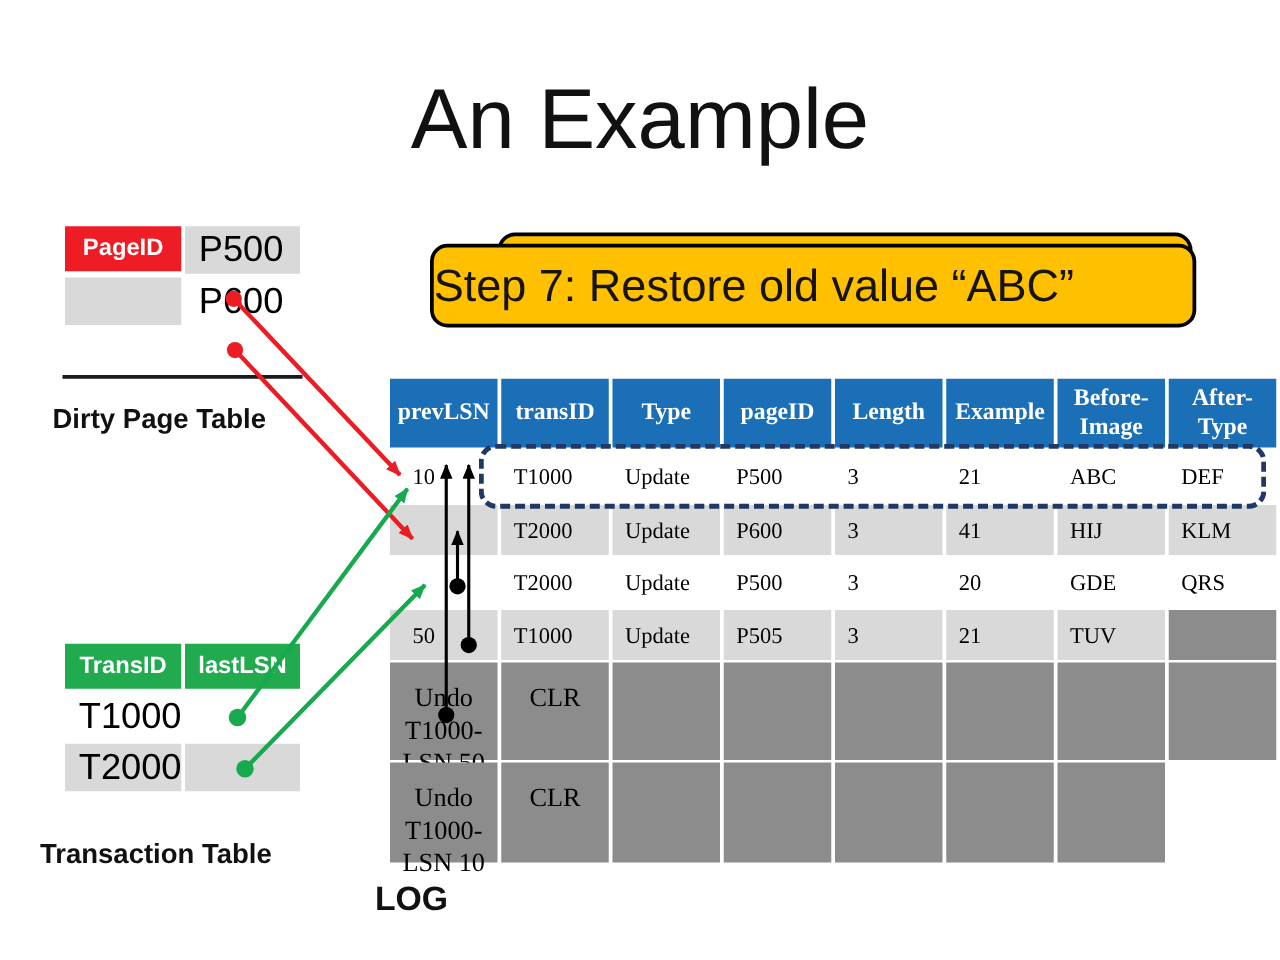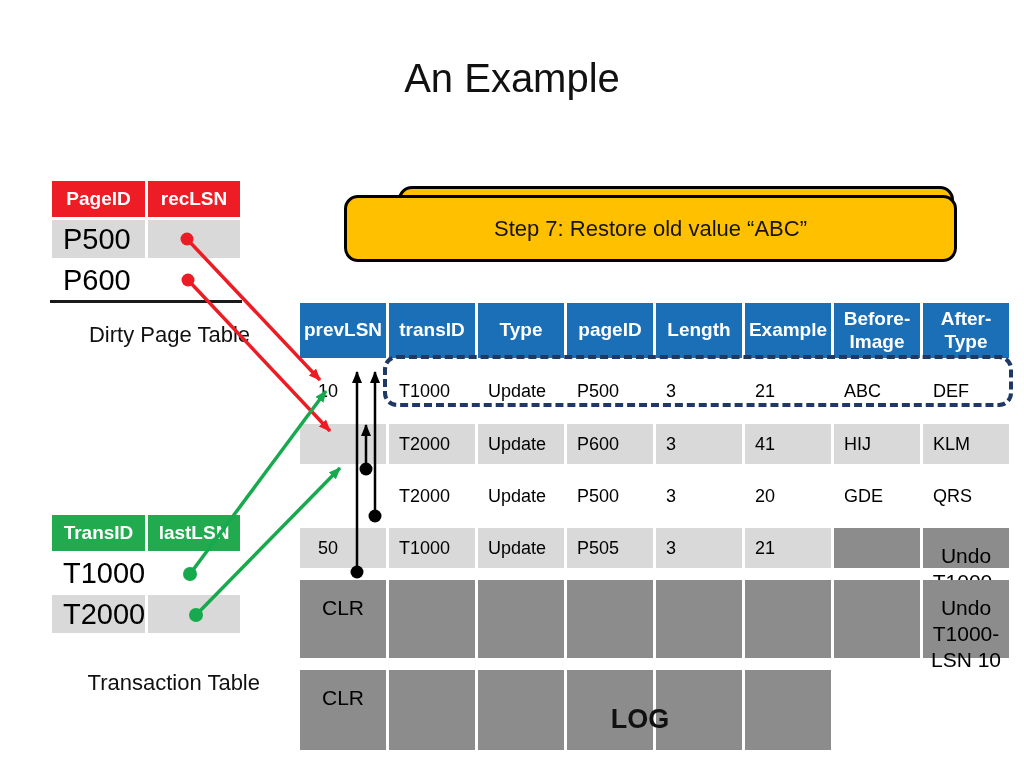--- a/index.html
+++ b/index.html
@@ -17,62 +17,63 @@
     --dashed-border: #1F3864;
     --arrow-red: #EC1C24;
     --arrow-green: #17A94E;
     --arrow-black: #000000;
   }
 
   .slide { position: relative; width: 1024px; height: 768px; background: #fff; overflow: hidden; }
 
   .title {
     position: absolute; top: 56px; left: 0; width: 100%;
-    text-align: center; font-size: 40px; font-weight: 400; color: #111;
+    text-align: center; font-size: 68px; font-weight: 400; color: #111;
   }
 
   
   .mini-table { position: absolute; display: grid; grid-template-columns: 93px 92px; gap: 3px; }
   .mini-header {
     height: 36px; color: #fff; font-weight: bold; font-size: 19px;
     display: flex; align-items: center; justify-content: center;
   }
   .dpt .mini-header { background: var(--header-red); }
   .tt  .mini-header { background: var(--header-green); }
   .mini-cell {
     height: 38px; font-size: 29px; color: #000;
     display: flex; align-items: center; padding-left: 11px;
   }
   .row-gray { background: var(--row-gray); }
 
   .table-underline { position: absolute; background: #1a1a1a; }
 
   .side-label {
-    position: absolute; font-weight: normal; font-size: 22px; color: #111; text-align: right;
+    position: absolute; font-weight: bold; font-size: 22px; color: #111; text-align: left;
   }
 
   
   .callout-back {
     position: absolute; left: 398px; top: 186px; width: 556px; height: 62px;
     background: var(--callout-fill); border: 3px solid var(--callout-border); border-radius: 14px;
   }
   .callout {
     position: absolute; left: 344px; top: 195px; width: 613px; height: 67px;
     background: var(--callout-fill); border: 3px solid var(--callout-border); border-radius: 14px;
-    display: flex; align-items: center; justify-content: center;
-    font-size: 22px; color: #171310;
+    display: flex; align-items: center; justify-content: flex-start;
+    font-size: 36px; color: #171310;
   }
 
   
   .log-table {
-    position: absolute; left: 300px; top: 303px;
+    position: absolute; left: 312px; top: 303px;
     display: grid;
     grid-template-columns: repeat(8, 86px);
     grid-template-rows: 55px 42px 40px 40px 40px 78px 80px;
-    gap: 12px 3px;
+    gap: 2px 3px;
+    font-family: Liberation Serif, serif;
   }
   .log-cell {
     font-size: 18px; color: #000; display: flex; align-items: center;
     padding-left: 10px; white-space: pre-line;
   }
   .log-header {
     background: var(--header-blue); color: #fff; font-weight: bold; font-size: 19px;
     justify-content: center; padding-left: 0; text-align: center; line-height: 1.2;
   }
   .cell-prevlsn { padding-left: 18px; }
@@ -83,35 +84,34 @@
     text-align: center; padding: 15px 0 0 0; font-size: 21px; line-height: 26px;
   }
 
   .highlight-box {
     position: absolute; left: 383px; top: 355px; width: 630px; height: 52px;
     border: 4px dashed var(--dashed-border); border-radius: 14px;
   }
 
   .log-label {
     position: absolute; left: 300px; top: 704px; width: 680px;
-    text-align: center; font-weight: bold; font-size: 27px; color: #111;
+    font-weight: bold; font-size: 27px; color: #111;
   }
 
   .arrow-layer { position: absolute; left: 0; top: 0; width: 1024px; height: 768px; pointer-events: none; }
 </style>
 </head>
 <body>
 
 <div class="slide">
 
   <div class="title">An Example</div>
 
   <div class="mini-table dpt" style="left:52px; top:181px;">
     <div class="mini-header">PageID</div>
-    <div class="mini-header">recLSN</div>
     <div class="mini-cell row-gray">P500</div>
     <div class="mini-cell row-gray"></div>
     <div class="mini-cell">P600</div>
     <div class="mini-cell"></div>
   </div>
   <div class="table-underline" style="left:50px; top:300px; width:192px; height:3px;"></div>
   <div class="side-label" style="left:42px; top:322px; width:208px;">Dirty Page Table</div>
 
   <div class="mini-table tt" style="left:52px; top:515px;">
     <div class="mini-header">TransID</div>
@@ -162,20 +162,21 @@
       <div class="log-cell v-white">3</div>
       <div class="log-cell v-white">20</div>
       <div class="log-cell v-white">GDE</div>
       <div class="log-cell v-white">QRS</div>
       <div class="log-cell v-gray cell-prevlsn">50</div>
       <div class="log-cell v-gray">T1000</div>
       <div class="log-cell v-gray">Update</div>
       <div class="log-cell v-gray">P505</div>
       <div class="log-cell v-gray">3</div>
       <div class="log-cell v-gray">21</div>
+      <div class="log-cell v-gray">TUV</div>
       <div class="log-cell v-dark cell-prevlsn"></div>
       <div class="log-cell v-dark">Undo
 T1000-
 LSN 50</div>
       <div class="log-cell v-dark">CLR</div>
       <div class="log-cell v-dark"></div>
       <div class="log-cell v-dark"></div>
       <div class="log-cell v-dark"></div>
       <div class="log-cell v-dark"></div>
       <div class="log-cell v-dark"></div>

